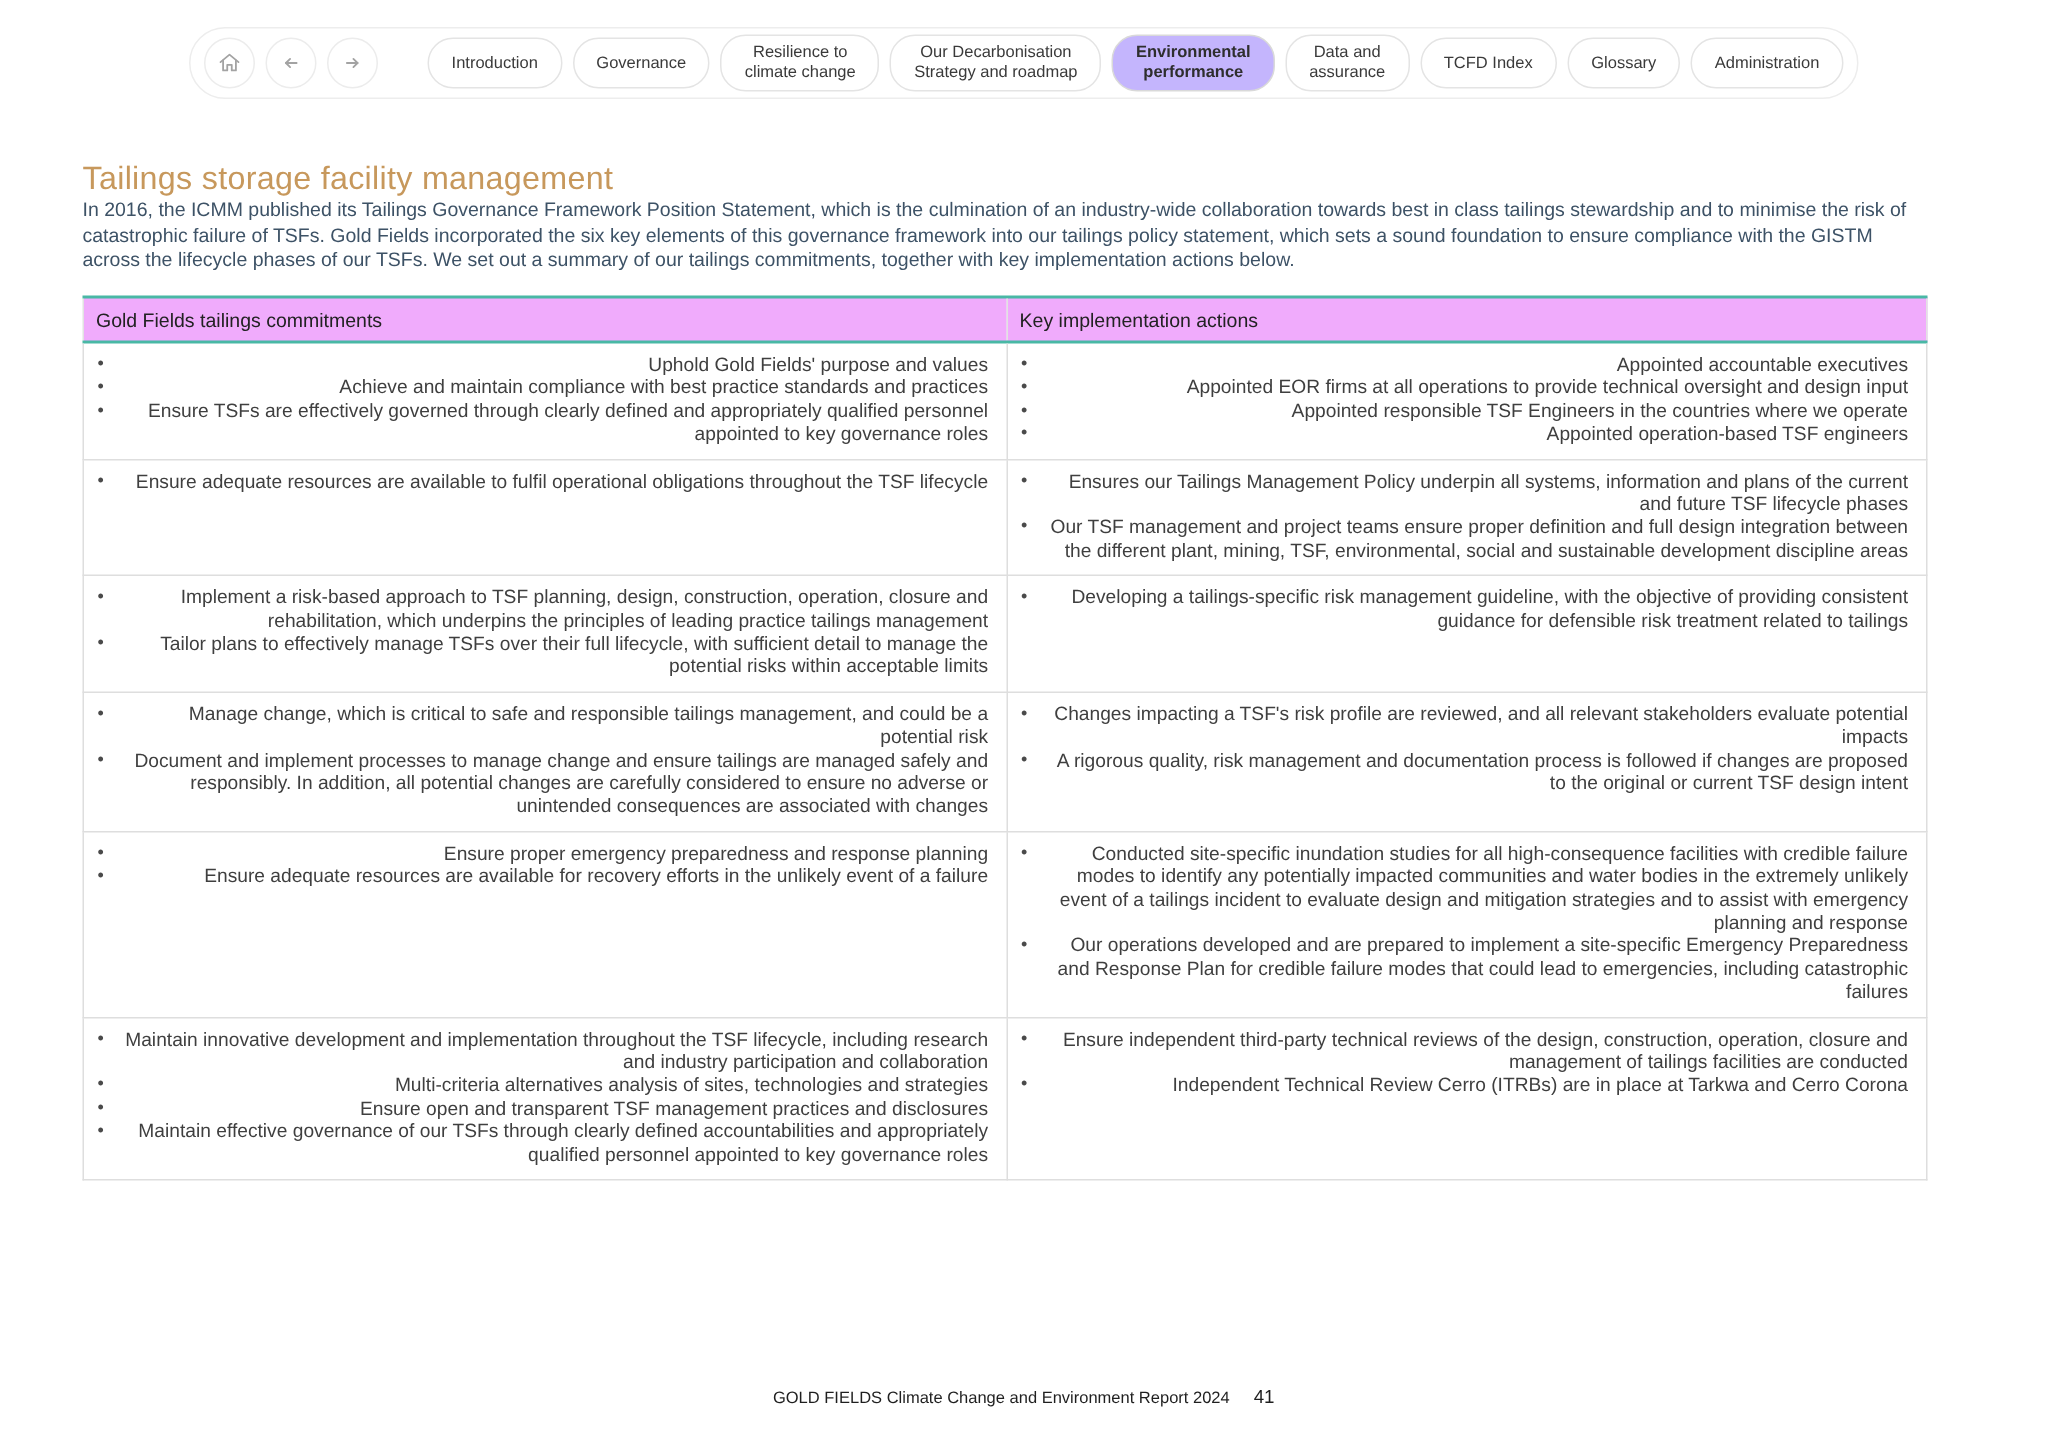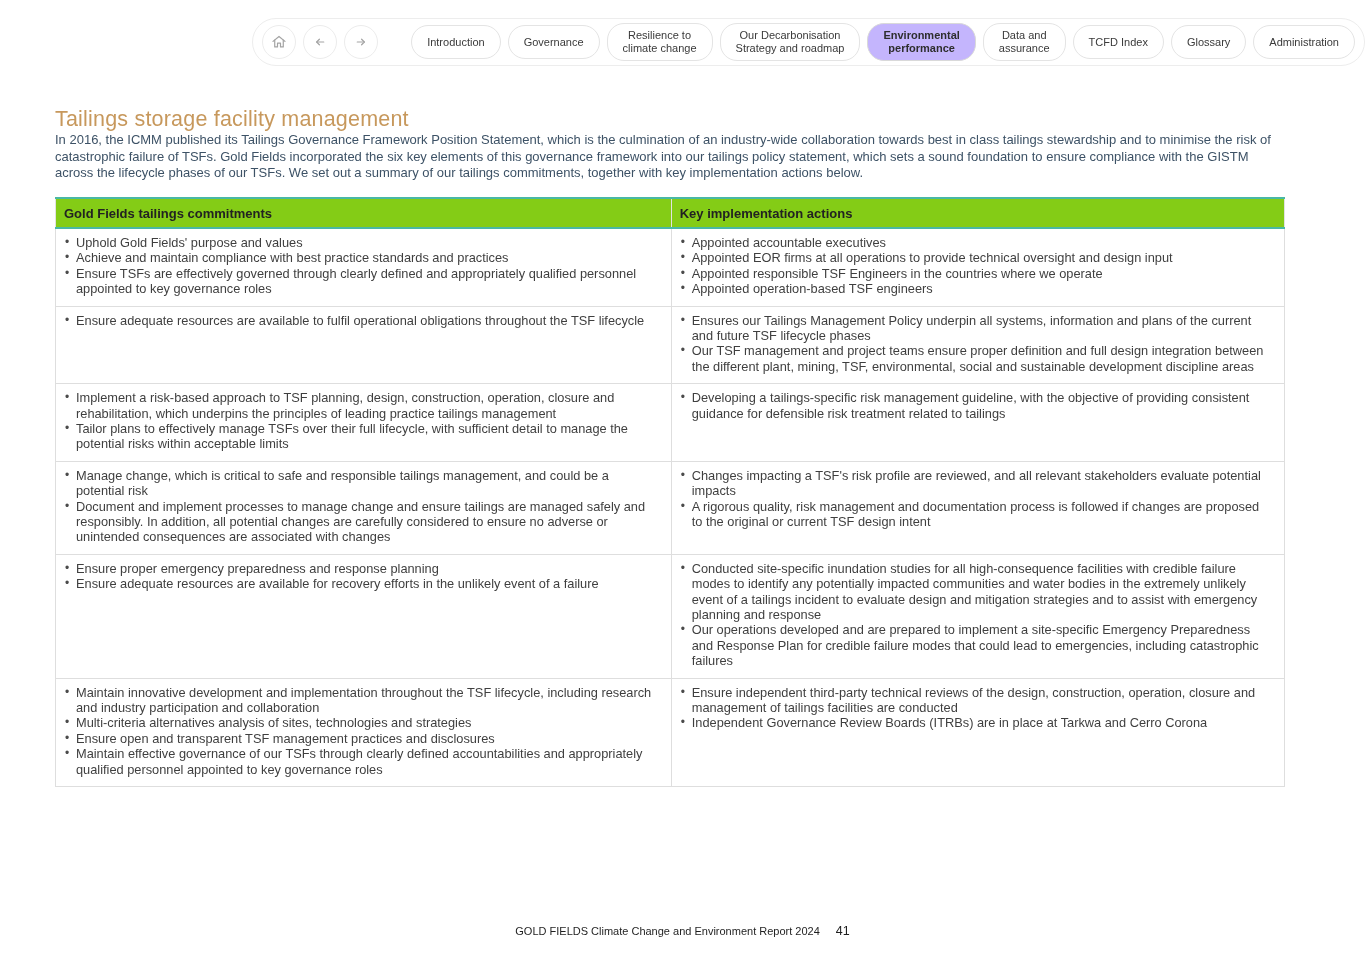--- a/index.html
+++ b/index.html
@@ -5,21 +5,21 @@
   * { margin: 0; padding: 0; box-sizing: border-box; }
   html, body { background: #ffffff; }
   body {
     width: 1365px; height: 968px;
     position: relative;
     font-family: "Liberation Sans", "DejaVu Sans", sans-serif;
     overflow: hidden;
   }
 
   
-  .nav-wrap { display: flex; justify-content: flex-end; padding-top: 18px; }
+  .nav-wrap { display: flex; justify-content: center; padding-top: 18px; }
   .navbar {
     display: inline-flex; align-items: center; gap: 7px;
     border: 1px solid #ededed; border-radius: 26px;
     padding: 4px 9px; background: #fff;
   }
   .nav-circle {
     width: 34px; height: 34px; border-radius: 50%;
     border: 1px solid #ececec; background: #fff;
     display: flex; align-items: center; justify-content: center;
     cursor: pointer; flex: 0 0 auto;
@@ -46,35 +46,35 @@
     font-size: 13px; line-height: 16.5px;
     color: #3d5266;
   }
 
   
   table.tsf {
     margin-top: 15px;
     width: 100%; border-collapse: collapse; table-layout: fixed;
   }
   table.tsf th {
-    background: #84cc16;
+    background: #f0abfc;
     border-top: 2px solid #49b8a5;
     border-bottom: 2px solid #49b8a5;
     border-left: 1px solid #e2e2e2; border-right: 1px solid #e2e2e2;
-    font-size: 13px; font-weight: bold; color: #222;
+    font-size: 13px; font-weight: normal; color: #222;
     text-align: left; padding: 7px 8px 6px 8px; margin-top: 40px;
   }
   table.tsf td {
     border: 1px solid #dedede;
     vertical-align: top;
     padding: 6px 12px 9px 7px;
     font-size: 12.8px; line-height: 15.4px; color: #3f3f3f;
   }
   table.tsf ul { list-style: none; }
-  table.tsf li { position: relative; padding-left: 13px; }
+  table.tsf li { position: relative; padding-left: 13px; text-align: right; }
   table.tsf li::before {
     content: "\2022"; position: absolute; left: 2px; top: 0;
     color: #4a4a4a; font-size: 12px;
   }
 
   
   .footer {
     position: absolute; left: 0; bottom: 30px; width: 100%;
     text-align: center; color: #1f1f1f;
     font-size: 11px; font-weight: normal;
@@ -220,21 +220,21 @@
             <ul>
               <li>Maintain innovative development and implementation throughout the TSF lifecycle, including research and industry participation and collaboration</li>
               <li>Multi-criteria alternatives analysis of sites, technologies and strategies</li>
               <li>Ensure open and transparent TSF management practices and disclosures</li>
               <li>Maintain effective governance of our TSFs through clearly defined accountabilities and appropriately qualified personnel appointed to key governance roles</li>
             </ul>
           </td>
           <td>
             <ul>
               <li>Ensure independent third-party technical reviews of the design, construction, operation, closure and management of tailings facilities are conducted</li>
-              <li>Independent Governance Review Boards (ITRBs) are in place at Tarkwa and Cerro Corona</li>
+              <li>Independent Technical Review Cerro (ITRBs) are in place at Tarkwa and Cerro Corona</li>
             </ul>
           </td>
         </tr>
       </tbody>
   </table>
 </div>
 
 <div class="footer">
   <span>GOLD FIELDS Climate Change and Environment Report 2024</span><span class="page-num">41</span>
 </div>

